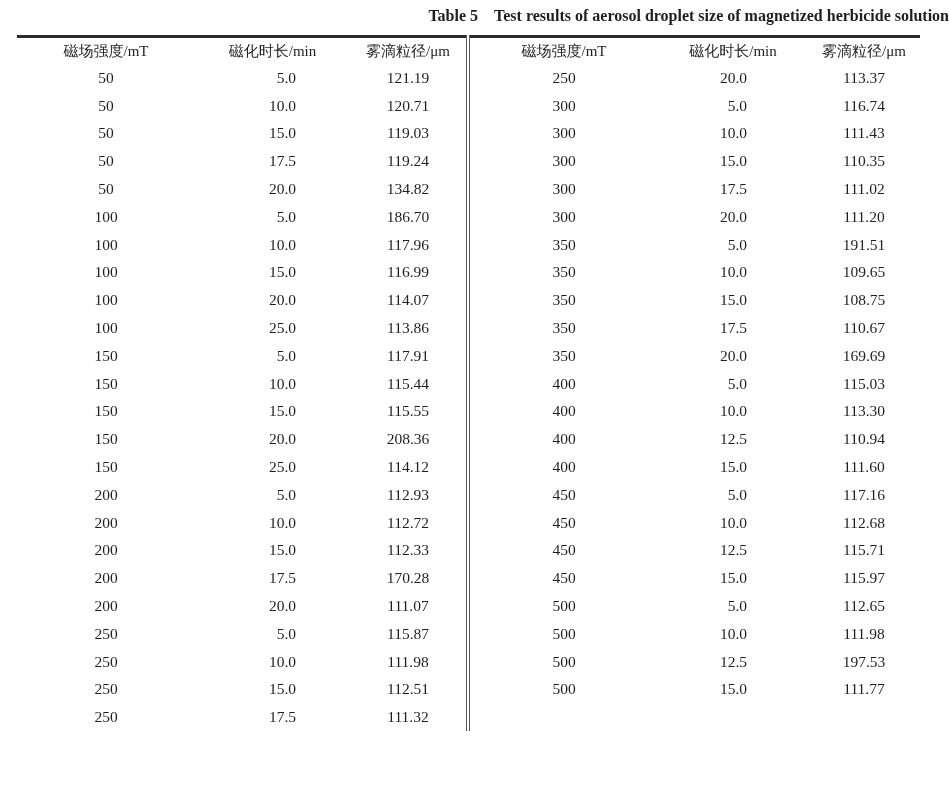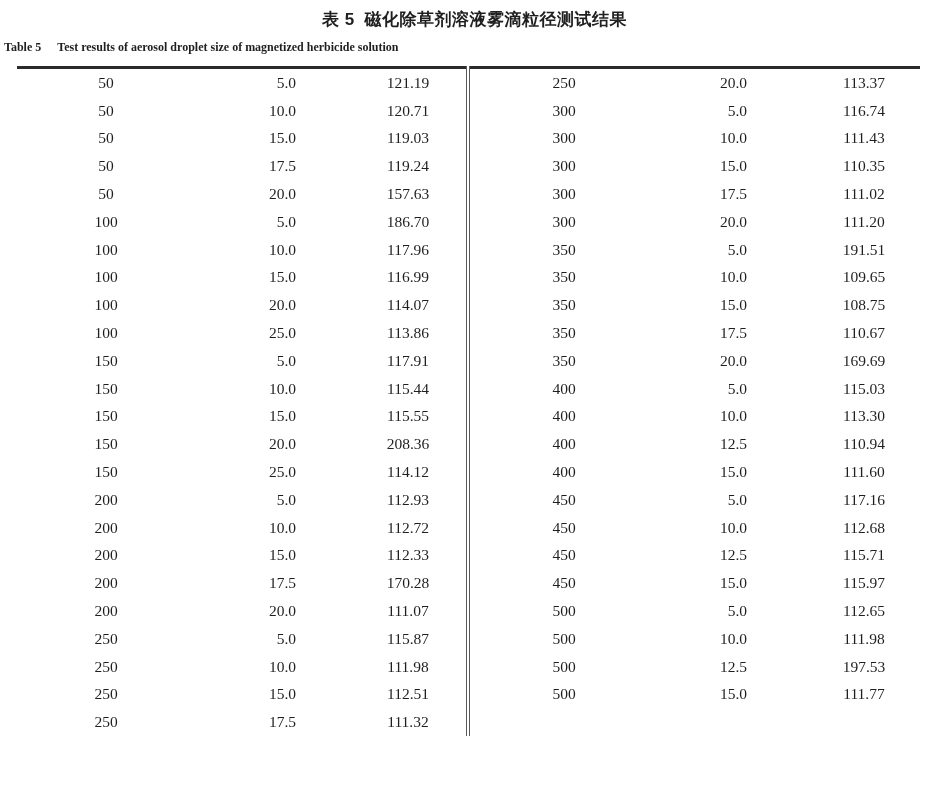--- a/index.html
+++ b/index.html
@@ -23,24 +23,24 @@
     text-align: center;
     font-family: "Liberation Sans", "DejaVu Sans", sans-serif;
     font-weight: bold;
     font-size: 17px;
     line-height: 22px;
     letter-spacing: 0.5px;
   }
   .title-cn .tlabel { margin-right: 10px; }
   .title-en {
     margin: 5px 0 0 4px;
-    text-align: left;
+    text-align: right;
     font-family: "Liberation Serif", "DejaVu Serif", serif;
     font-weight: bold;
-    font-size: 12px;
+    font-size: 16px;
     line-height: 22px;
   }
   .title-en .tlabel { margin-right: 16px; }
   table.data-table {
     margin: 8px 0 0 17px;
     width: 903px;
     border-collapse: collapse;
     table-layout: fixed;
     border-top: 3px solid #2b2b2b;
   }
@@ -75,38 +75,43 @@
   tbody td.c1 { text-align: right; padding-right: 54px; }
   tbody td.c4 { text-align: right; padding-right: 61px; }
   
   .divider { border-left: 4px double #5a5a5a; }
 </style>
 </head>
 <body>
 
 <div class="page">
 
-  <div class="title-cn">
-    <span class="tlabel">表 5</span><span>磁化除草剂溶液雾滴粒径测试结果</span>
-  </div>
 
   <div class="title-en">
     <span class="tlabel">Table 5</span><span>Test results of aerosol droplet size of magnetized herbicide solution</span>
   </div>
 
   <table class="data-table">
     <colgroup>
       <col style="width:178px">
         <col style="width:155px">
         <col style="width:118px">
       <col style="width:190px">
         <col style="width:150px">
         <col style="width:112px">
     </colgroup>
     <thead>
+        <tr class="hdr-cn">
+          <th class="c0">磁场强度/mT</th>
+          <th class="c1">磁化时长/min</th>
+          <th class="c2">雾滴粒径/μm</th>
+          <th class="c3 divider">磁场强度/mT</th>
+          <th class="c4">磁化时长/min</th>
+          <th class="c5">雾滴粒径/μm</th>
+        </tr>
       </thead>
     <tbody>
         <tr>
           <td class="c0">50</td>
           <td class="c1">5.0</td>
           <td class="c2">121.19</td>
           <td class="c3 divider">250</td>
           <td class="c4">20.0</td>
           <td class="c5">113.37</td>
         </tr>
@@ -130,21 +135,21 @@
           <td class="c0">50</td>
           <td class="c1">17.5</td>
           <td class="c2">119.24</td>
           <td class="c3 divider">300</td>
           <td class="c4">15.0</td>
           <td class="c5">110.35</td>
         </tr>
         <tr>
           <td class="c0">50</td>
           <td class="c1">20.0</td>
-          <td class="c2">157.63</td>
+          <td class="c2">134.82</td>
           <td class="c3 divider">300</td>
           <td class="c4">17.5</td>
           <td class="c5">111.02</td>
         </tr>
         <tr>
           <td class="c0">100</td>
           <td class="c1">5.0</td>
           <td class="c2">186.70</td>
           <td class="c3 divider">300</td>
           <td class="c4">20.0</td>

